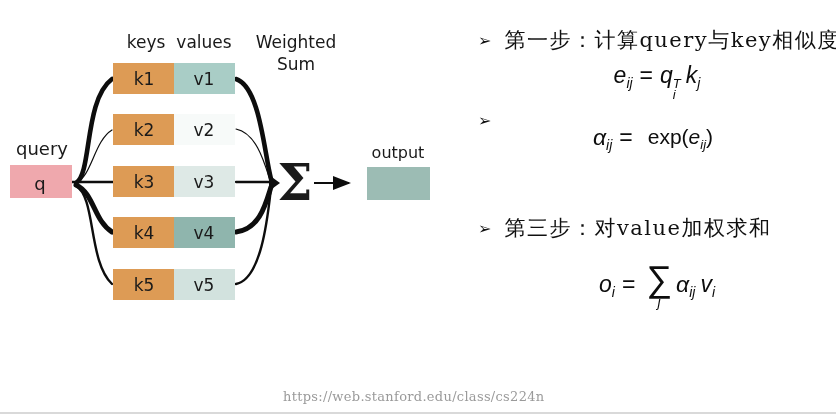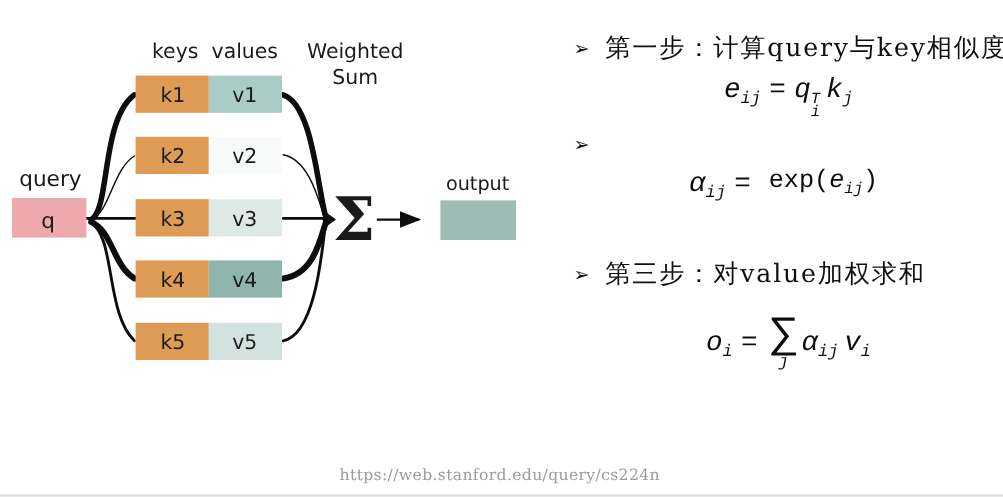--- a/index.html
+++ b/index.html
@@ -12,21 +12,21 @@
   svg text{font-family:"DejaVu Sans",sans-serif;fill:#1a1a1a;}
   svg text.sigma{font-family:"DejaVu Serif",serif;font-weight:600;}
 
   .panel{position:absolute;left:478px;top:0;width:358px;height:340px;}
   .step{position:absolute;left:0;display:flex;align-items:flex-start;gap:13px;
         font-family:"DejaVu Serif",serif;color:#101010;white-space:nowrap;}
   .step .bullet{font-size:16px;line-height:27px;font-family:"DejaVu Sans",sans-serif;}
   .step .txt{font-size:21px;line-height:27px;letter-spacing:1.5px;}
 
   .formula{position:absolute;left:0;width:100%;text-align:center;
-           font-family:Liberation Mono, monospace;font-size:23px;color:#0d0d0d;white-space:nowrap;}
+           font-family:Liberation Sans, sans-serif;font-size:23px;color:#0d0d0d;white-space:nowrap;}
   .formula .var{font-style:italic;}
   .formula .up{font-style:normal;}
   .formula sub{font-size:14px;font-style:italic;vertical-align:-5px;line-height:0;}
   .formula .eq{padding:0 7px;font-style:normal;}
   .supsub{display:inline-flex;flex-direction:column;font-size:13px;line-height:11px;
           font-style:italic;vertical-align:-5px;text-align:left;}
   .frac{display:inline-flex;flex-direction:column;vertical-align:middle;font-size:21px;}
   .frac .num{padding:0 8px 3px;}
   .frac .den{border-top:1.6px solid #0d0d0d;padding:3px 8px 0;}
   .frac sub{font-size:13px;}
@@ -120,36 +120,36 @@
       <span class="var">e</span><sub>ij</sub><span class="eq">=</span><span class="var">q</span><span class="supsub">
           <span>T</span>
           <span>i</span>
         </span><span style="display:inline-block;width:5px"></span><span class="var">k</span><sub>j</sub>
     </div>
 
     <div class="step" style="top:107px">
       <span class="bullet">➢</span>
     </div>
 
-    <div class="formula" style="top:140px">
+    <div class="formula" style="top:124px">
       <span class="var">α</span><sub>ij</sub><span class="eq">=</span><span class="frac">
           <span class="num"><span class="up">exp(</span><span class="var">e</span><sub>ij</sub><span class="up">)</span></span>
         </span>
     </div>
 
     <div class="step" style="top:215px">
       <span class="bullet">➢</span>
       <span class="txt">第三步：对value加权求和</span>
     </div>
 
     <div class="formula" style="top:262px">
       <span class="var">o</span><sub>i</sub><span class="eq">=</span><span class="bigsum">
           <span class="sig">∑</span>
           <span class="under">j</span>
         </span><span class="var">α</span><sub>ij</sub><span style="display:inline-block;width:5px"></span><span class="var">v</span><sub>i</sub>
     </div>
 
   </div>
 
-  <div class="footer-url">https://web.stanford.edu/query/cs224n</div>
+  <div class="footer-url">https://web.stanford.edu/class/cs224n</div>
   <div class="bottom-hairline"></div>
 
 </div>
 
 </body></html>

